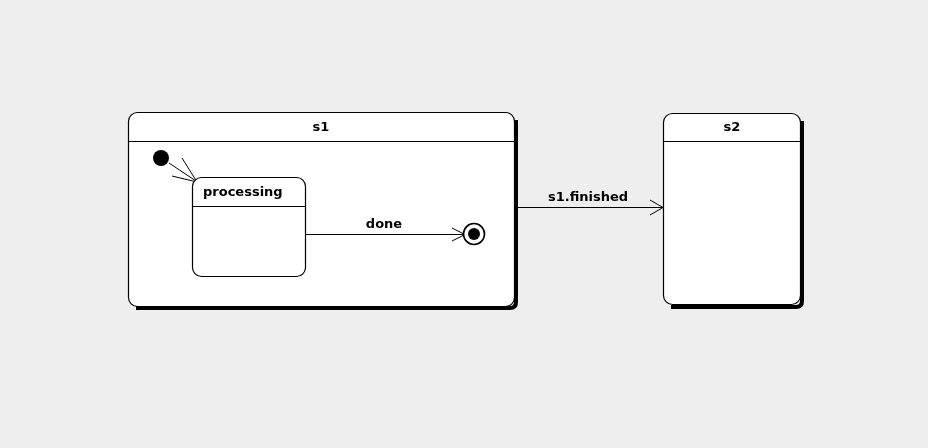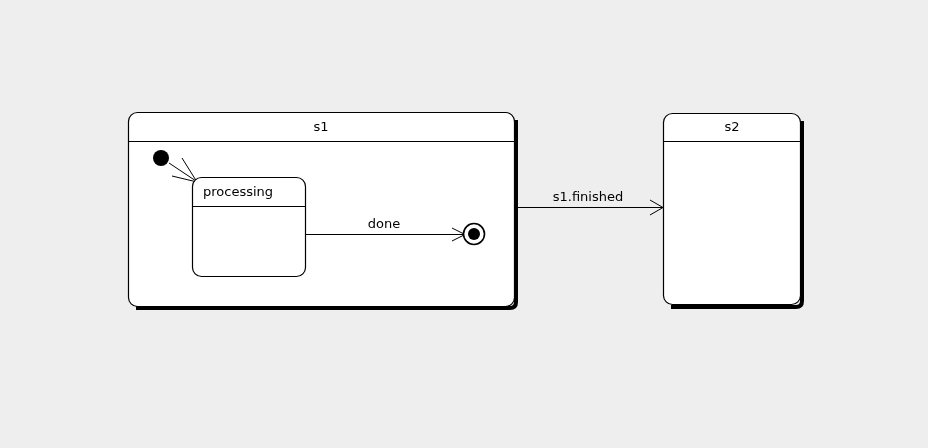--- a/index.html
+++ b/index.html
@@ -11,20 +11,21 @@
     width: 928px;
     height: 448px;
     background: #eeeeee;
     font-family: "DejaVu Sans", sans-serif;
     overflow: hidden;
   }
   #diagram-canvas {
     position: relative;
     width: 928px;
     height: 448px;
+    font-weight: bold;
   }
   #diagram-svg {
     position: absolute;
     left: 0;
     top: 0;
     width: 928px;
     height: 448px;
     display: block;
   }
   .state-title {

